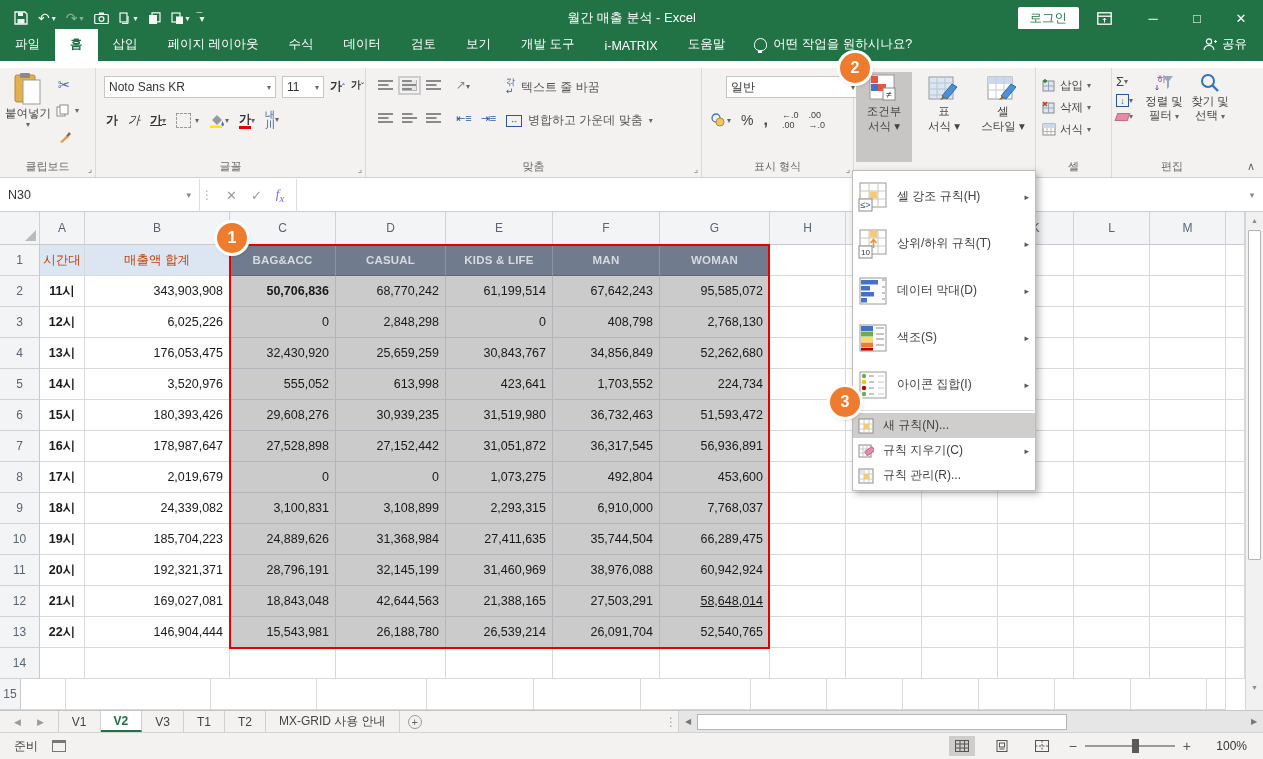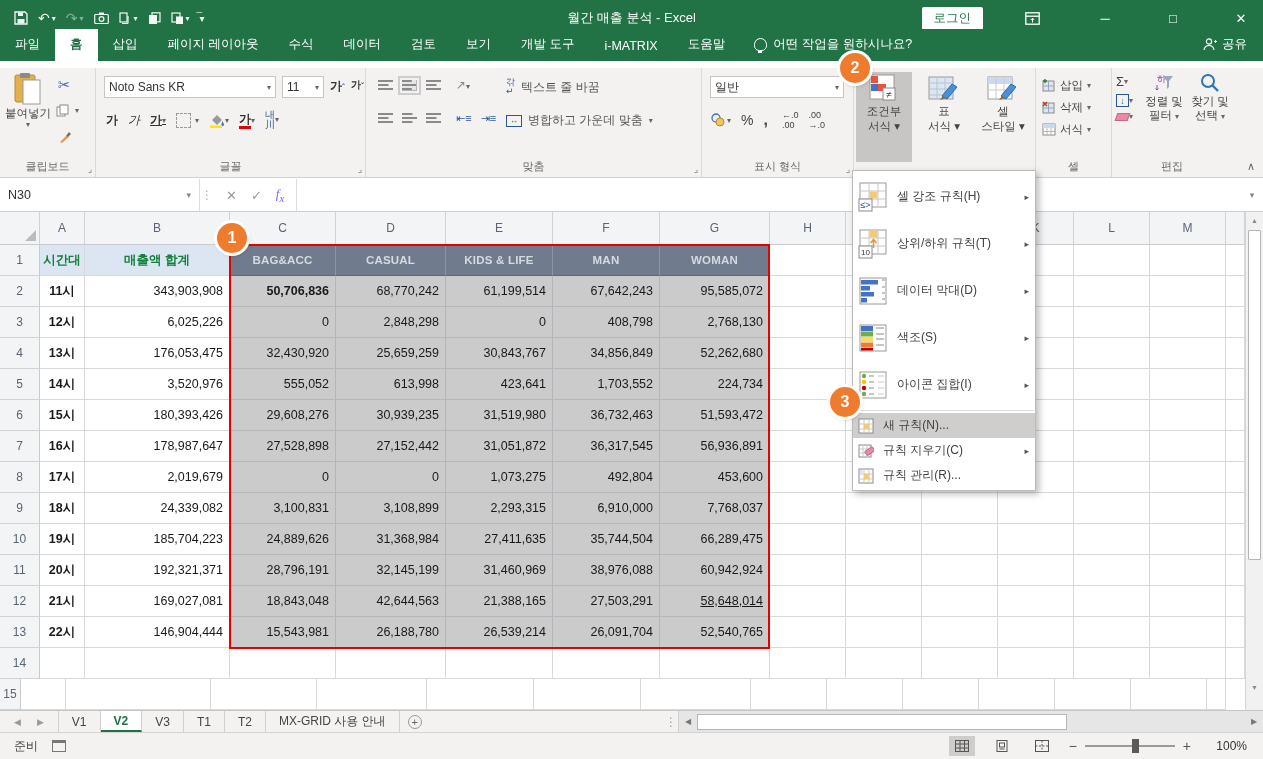--- a/index.html
+++ b/index.html
@@ -7,21 +7,21 @@
   body { font-family:"Liberation Sans","DejaVu Sans",sans-serif; font-size:12px; background:#fff; position:relative; }
   .app { position:absolute; inset:0; }
 
   
   .titlebar { position:absolute; left:0; top:0; width:1263px; height:36px; background:#217346; display:flex; align-items:center; color:#fff; }
   .qat { display:flex; align-items:center; gap:10px; padding-left:14px; font-size:14px; }
   .qat .qi { color:#fff; opacity:.95; display:flex; align-items:center; gap:1px; cursor:pointer; }
   .qat .dim { opacity:.45; }
   .qat .dd { font-size:8px; margin-left:1px; }
   .win-title { position:absolute; left:0; right:0; text-align:center; font-size:13px; pointer-events:none; }
-  .tb-right { margin-left:auto; display:flex; align-items:center; height:100%;gap:24px; }
+  .tb-right { margin-left:auto; display:flex; align-items:center; height:100%; }
   .login-btn { background:#fff; color:#217346; font-size:12.5px; padding:3px 12px; border-radius:2px; margin-right:18px; cursor:pointer; }
   .ribbon-opt { width:34px; text-align:center; font-size:13px; cursor:pointer; }
   .winbtn { width:44px; height:36px; display:flex; align-items:center; justify-content:center; font-size:13px; cursor:pointer; }
 
   
   .tabrow { position:absolute; left:0; top:29px; width:1263px; height:32px; background:#217346; display:flex; align-items:flex-end; color:#fff; }
   .rtab { padding:7px 15px 8px; font-size:12.5px; cursor:pointer; white-space:nowrap; }
   .rtab.active { background:#fff; color:#217346; font-weight:bold; }
   .search-box { display:flex; align-items:center; gap:6px; padding:7px 14px 8px; font-size:12.5px; cursor:text; }
   .bulb { width:13px; height:13px; border:1.4px solid #fff; border-radius:50% 50% 40% 40%; position:relative; display:inline-block; }
@@ -67,21 +67,21 @@
 
   
   .gridwrap { position:absolute; left:0; top:212px; width:1245px; height:498px; background:#fff; overflow:hidden; }
   .grow { display:flex; }
   .cell { border-right:1px solid #d9d9d9; border-bottom:1px solid #d9d9d9; font-size:12.5px; color:#1a1a1a; display:flex; align-items:center; overflow:hidden; white-space:nowrap; }
   .chead { background:#f3f4f6; color:#5a6472; justify-content:center; font-size:12px; border-right:1px solid #d0d2d6; border-bottom:1px solid #c8cace; height:33px; }
   .rhead { background:#f3f4f6; color:#5a6472; justify-content:center; border-right:1px solid #c8cace; border-bottom:1px solid #d0d2d6; font-size:12px; }
   .corner { background:#f3f4f6; position:relative; }
   .corner:after { content:""; position:absolute; right:3px; bottom:3px; border-left:11px solid transparent; border-bottom:11px solid #b8bcc2; }
   .num { justify-content:flex-end; padding-right:6px; }
-  .hdr-light { background:#dce6f2; color:#15803d; font-weight:bold; justify-content:center; }
+  .hdr-light { background:#dce6f2; color:#c2410c; font-weight:normal; justify-content:center; }
   .hdr-dark { background:#707c8e; color:#d6dae0; font-weight:bold; justify-content:center; font-size:11.5px; letter-spacing:.2px; border-right:1px solid #8b95a4; border-bottom:1px solid #5d6878; }
   .sel { background:#cbcbcb; border-right:1px solid #b3b6ba; border-bottom:1px solid #b3b6ba; }
   .timecol { font-weight:bold; justify-content:center; }
   .selbox { position:absolute; border:2.5px solid #e60000; pointer-events:none; z-index:5; }
 
   
   .vscroll { position:absolute; right:0; top:212px; width:18px; height:498px; background:#f1f1f1; border-left:1px solid #d6d6d6; }
   .vs-arrow { height:17px; display:flex; align-items:center; justify-content:center; color:#8a8a8a; font-size:7px; cursor:pointer; }
   .vs-thumb { position:absolute; left:2px; right:2px; top:18px; height:330px; background:#fff; border:1px solid #b5b5b5; border-radius:1px; cursor:grab; }
   .vs-down { position:absolute; bottom:14px; left:0; right:0; }
@@ -306,21 +306,21 @@
       <div class="smallrow" style="left:140px;top:44px;">
         <span style="width:16px;height:12px;border:1px solid #2b579a;display:inline-flex;align-items:center;justify-content:center;color:#2b579a;font-size:8px;">↔</span>
         <span>병합하고 가운데 맞춤</span>
         <span class="dd8">▾</span>
       </div>
       <div class="glabel">맞춤</div>
       <div class="launcher">⌟</div>
     </div>
 
     <div class="rgroup" style="left:702px;width:152px;">
-      <div class="fakesel" style="position:absolute;left:8px;top:8px;width:134px;">
+      <div class="fakesel" style="position:absolute;left:24px;top:8px;width:134px;">
           <span>일반</span>
           <span class="dd">▾</span>
         </div>
       <div class="smallrow" style="left:8px;top:42px;gap:10px;">
         <span class="ibtn">
             <svg width="17" height="14" viewBox="0 0 17 14">
               <circle cx="6" cy="5" r="4" fill="none" stroke="#4472c4" stroke-width="1.3"></circle>
               <circle cx="10" cy="9" r="4" fill="#f0c75e" stroke="#b5893a"></circle>
             </svg>
             <span class="dd8">▾</span>

